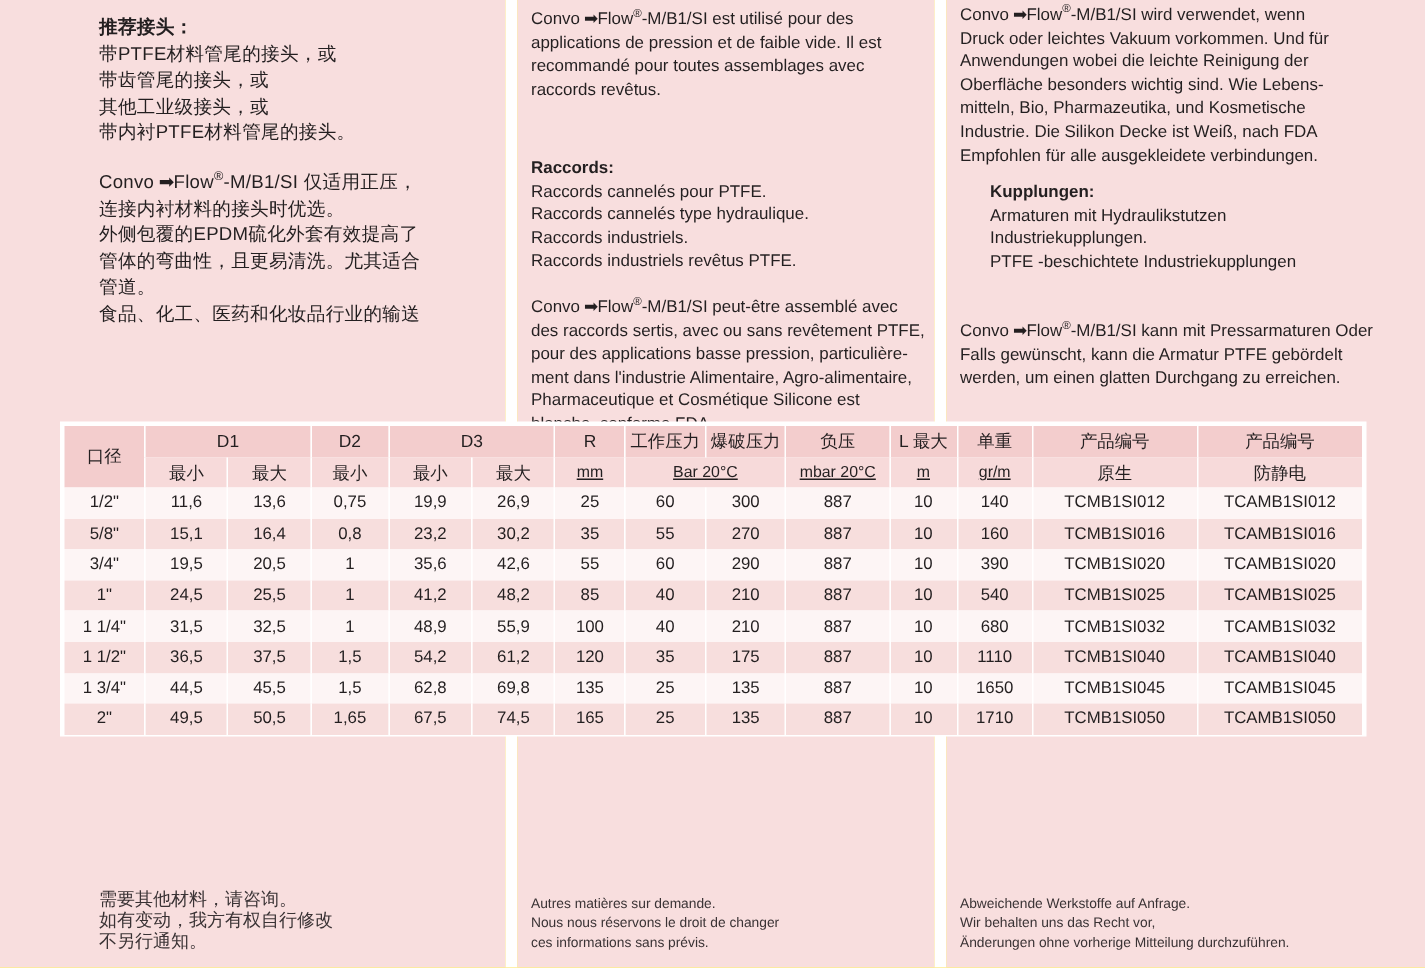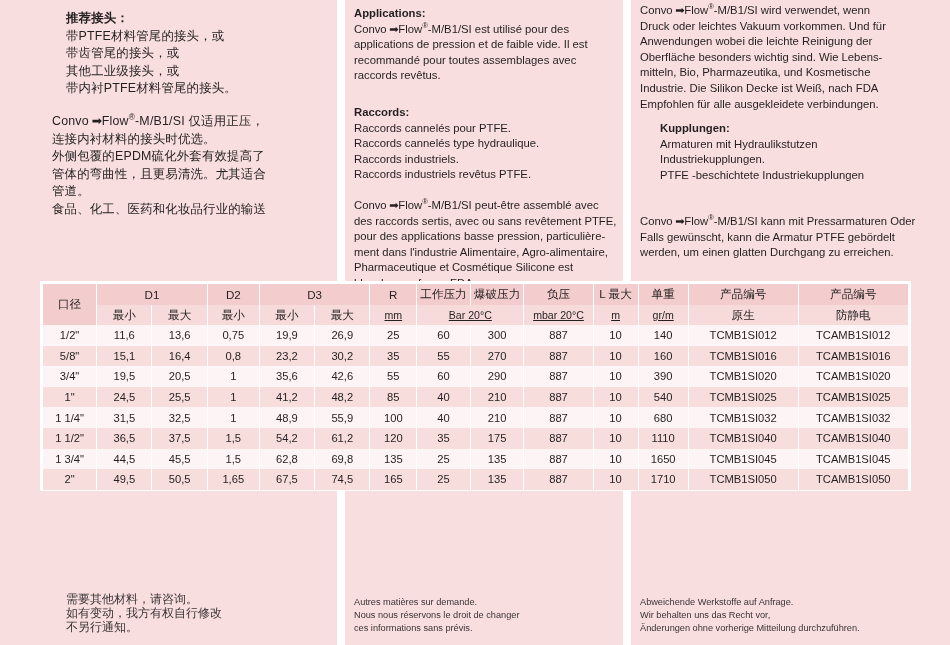--- a/index.html
+++ b/index.html
@@ -126,21 +126,21 @@
   <div class="panel" id="panel-cn">
 
     <div class="txtblock cn-text" style="left:66px; top:10px; width:265px;">
       <div style="font-weight:bold;">推荐接头：</div>
       <div>带PTFE材料管尾的接头，或</div>
       <div>带齿管尾的接头，或</div>
       <div>其他工业级接头，或</div>
       <div>带内衬PTFE材料管尾的接头。</div>
     </div>
 
-    <div class="txtblock cn-text" style="left:52px; top:113px; width:268px;">
+    <div class="txtblock cn-text" style="left:66px; top:113px; width:268px;">
       <div>
         <span>Convo</span><span class="arrow">&nbsp;➡</span><span>Flow</span><sup>®</sup><span>-M/B1/SI 仅适用正压，</span>
       </div>
       <div>连接内衬材料的接头时优选。</div>
       <div>外侧包覆的EPDM硫化外套有效提高了</div>
       <div>管体的弯曲性，且更易清洗。尤其适合</div>
       <div>管道。</div>
       <div>食品、化工、医药和化妆品行业的输送</div>
     </div>
 
@@ -149,21 +149,20 @@
       <div>如有变动，我方有权自行修改</div>
       <div>不另行通知。</div>
     </div>
   </div>
 
   <div class="gutter" id="gutter-1"></div>
 
   <div class="panel" id="panel-fr">
 
     <div class="txtblock lat-text" style="left:9px; top:6px; width:270px;">
-      <div class="hd">Applications:</div>
       <div>
         <span>Convo</span><span class="arrow">&nbsp;➡</span><span>Flow</span><sup>®</sup><span>-M/B1/SI est utilisé pour des</span>
       </div>
       <div>applications de pression et de faible vide. Il est</div>
       <div>recommandé pour toutes assemblages avec</div>
       <div>raccords revêtus.</div>
     </div>
 
     <div class="txtblock lat-text" style="left:9px; top:105px; width:270px;">
       <div class="hd">Raccords:</div>

